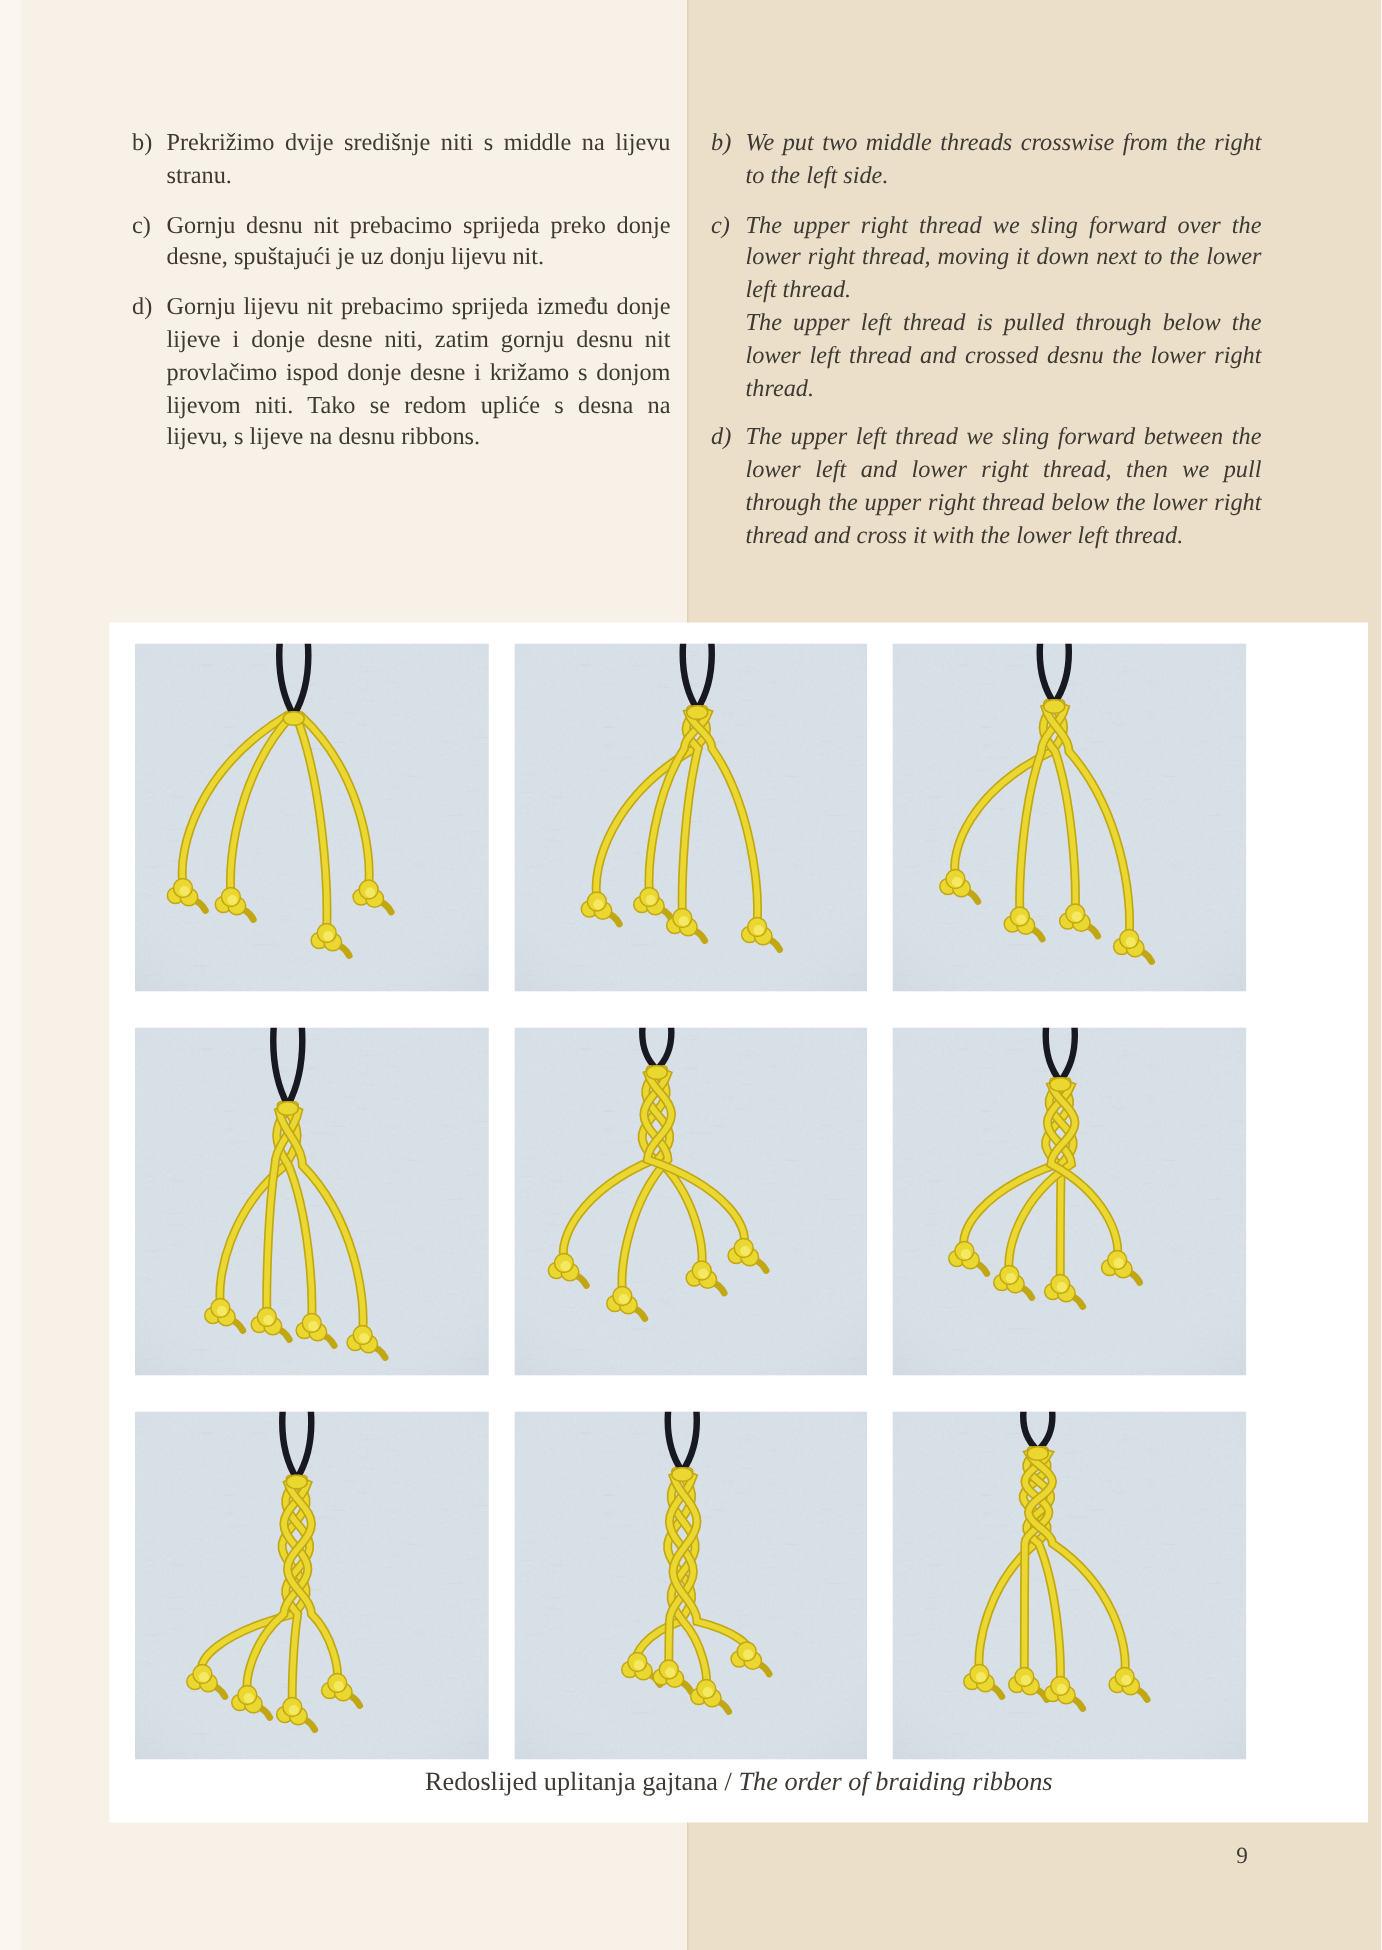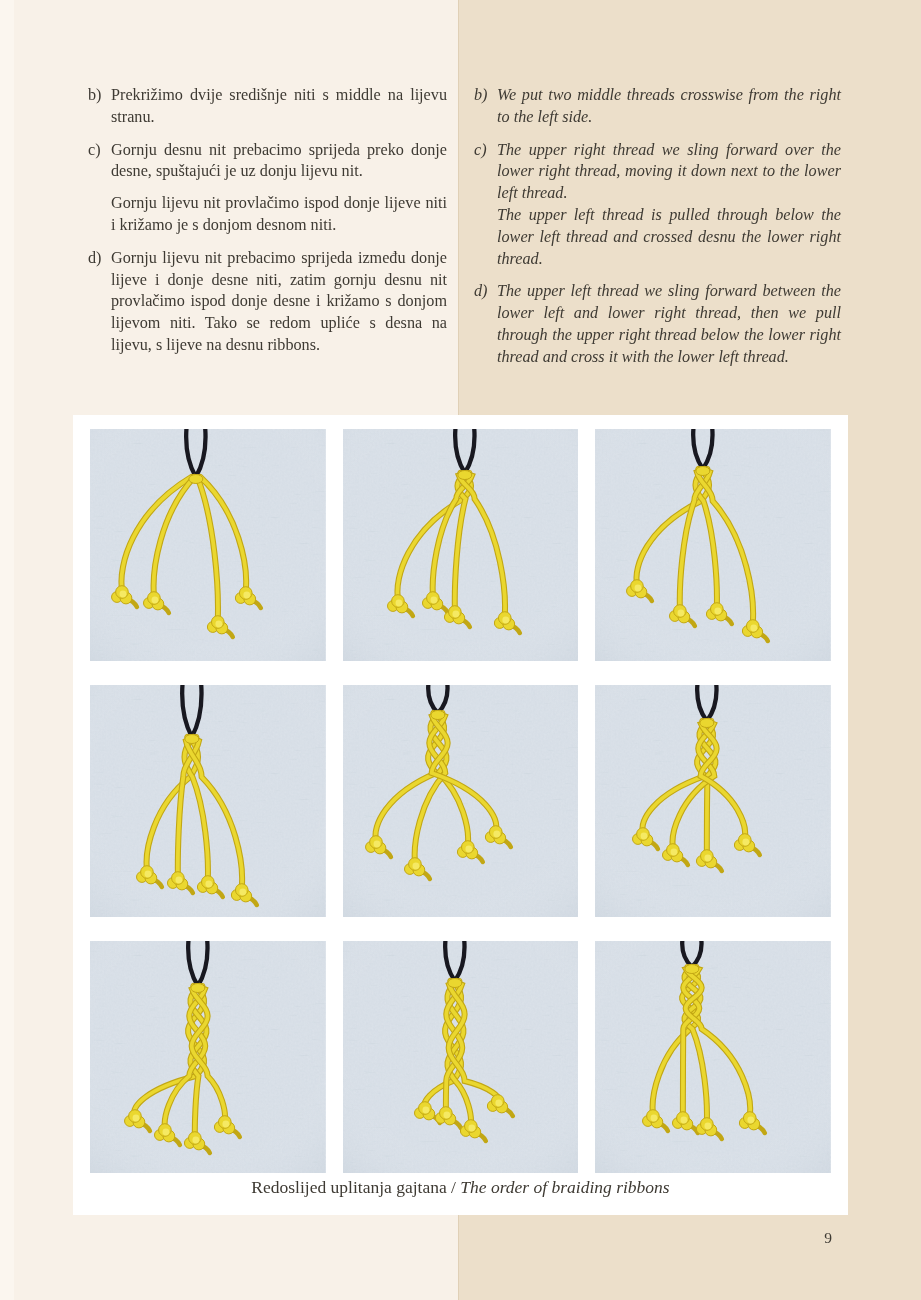--- a/index.html
+++ b/index.html
@@ -29,21 +29,21 @@
     font-size:16.2px;line-height:21.8px;
     text-align:justify;
   }
   .col-hr{left:88px;width:359px;}
   .col-en{left:474px;width:367px;font-style:italic;}
   .item{position:relative;padding-left:23px;margin-bottom:11px;}
   .item .lbl{position:absolute;left:0;top:0;}
   .item p{margin:0;}
   .item p.para-gap{margin-top:10px;}
   .panel{
-    position:absolute;left:73px;top:415px;width:775px;height:800px;
+    position:absolute;left:73px;top:415px;width:839px;height:800px;
     background:var(--panel-bg,#ffffff);
     text-decoration:underline;
   }
   .grid{
     position:absolute;left:17px;top:14px;width:741px;
     display:grid;grid-template-columns:repeat(3,1fr);
     column-gap:17px;row-gap:24px;
   }
   .photo{height:232px;overflow:hidden;}
   .photo svg{display:block;width:100%;height:100%;}
@@ -85,21 +85,20 @@
   <div class="right-column"></div>
 
   <div class="col col-hr" id="col-hr">
       <div class="item">
         <span class="lbl">b)</span>
         <p>Prekrižimo dvije središnje niti s middle na lijevu stranu.</p>
       </div>
       <div class="item">
         <span class="lbl">c)</span>
         <p>Gornju desnu nit prebacimo sprijeda preko donje desne, spuštajući je uz donju lijevu nit.</p>
-        <p class="para-gap">Gornju lijevu nit provlačimo ispod donje lijeve niti i križamo je s donjom desnom niti.</p>
       </div>
       <div class="item">
         <span class="lbl">d)</span>
         <p>Gornju lijevu nit prebacimo sprijeda između donje lijeve i donje desne niti, zatim gornju desnu nit provlačimo ispod donje desne i križamo s donjom lijevom niti. Tako se redom upliće s desna na lijevu, s lijeve na desnu ribbons.</p>
       </div>
     </div>
   <div class="col col-en" id="col-en">
       <div class="item">
         <span class="lbl">b)</span>
         <p>We put two middle threads crosswise from the right to the left side.</p>

